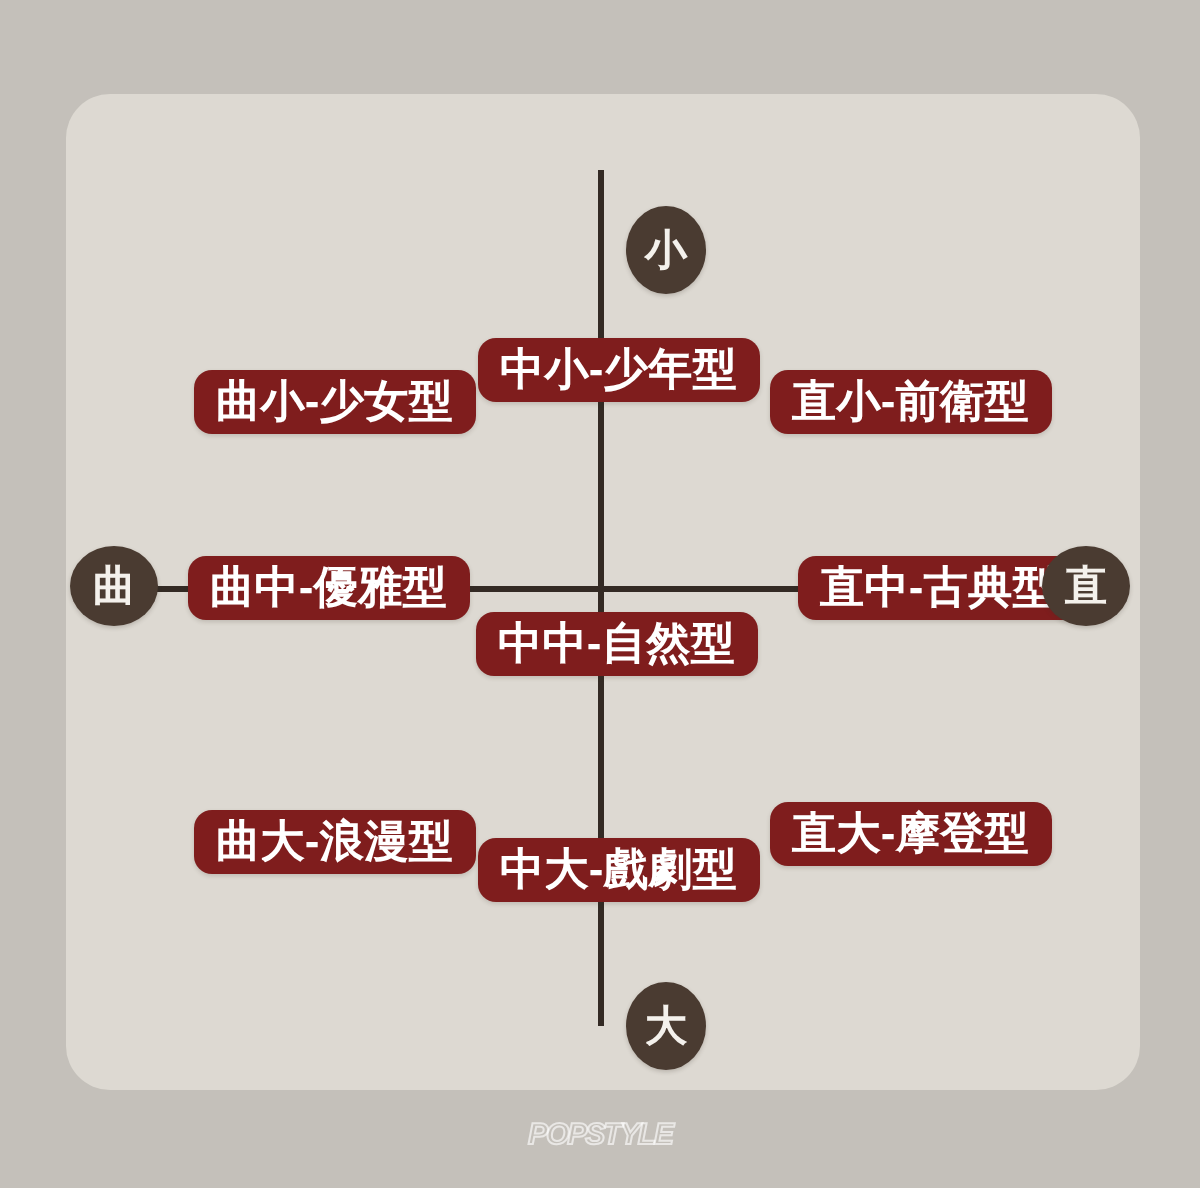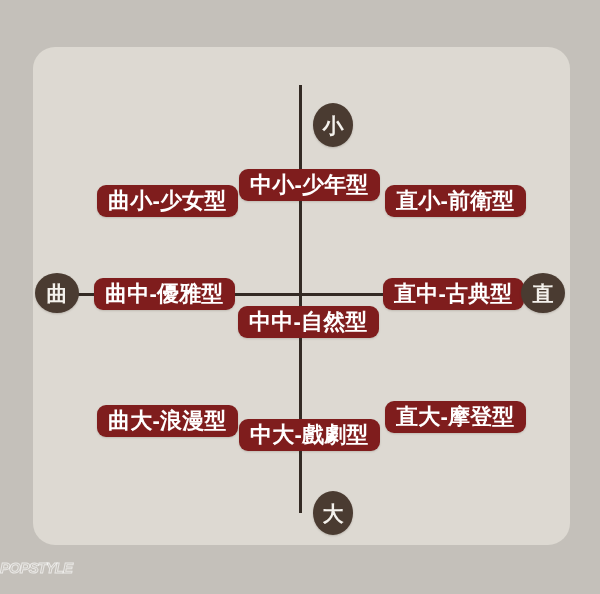--- a/index.html
+++ b/index.html
@@ -96,32 +96,33 @@
   }
 
   
   #pill-r1c1 { left:64px;  top:138px; }
   #pill-r1c2 { left:206px; top:122px; }
   #pill-r1c3 { left:352px; top:138px; }
 
   
   #pill-r2c1 { left:61px;  top:231px; }
   #pill-r2c2 { left:205px; top:231px;margin-top:28px; }
-  #pill-r2c3 { left:350px; top:231px; }
+  #pill-r2c3 { left:366px; top:231px; }
 
   
   #pill-r3c1 { left:64px;  top:358px; }
   #pill-r3c2 { left:206px; top:372px; }
   #pill-r3c3 { left:352px; top:354px; }
 
   
   #watermark {
     position:absolute;
     left:0; right:0;
     top:559px;
+    text-align:center;
     font-size:15px;
     font-weight:bold;
     font-style:italic;
     letter-spacing:-1px;
     color:rgba(255,255,255,0);
     -webkit-text-stroke:1px rgba(255,255,255,.62);
     user-select:none;
   }
 </style>
 </head>

